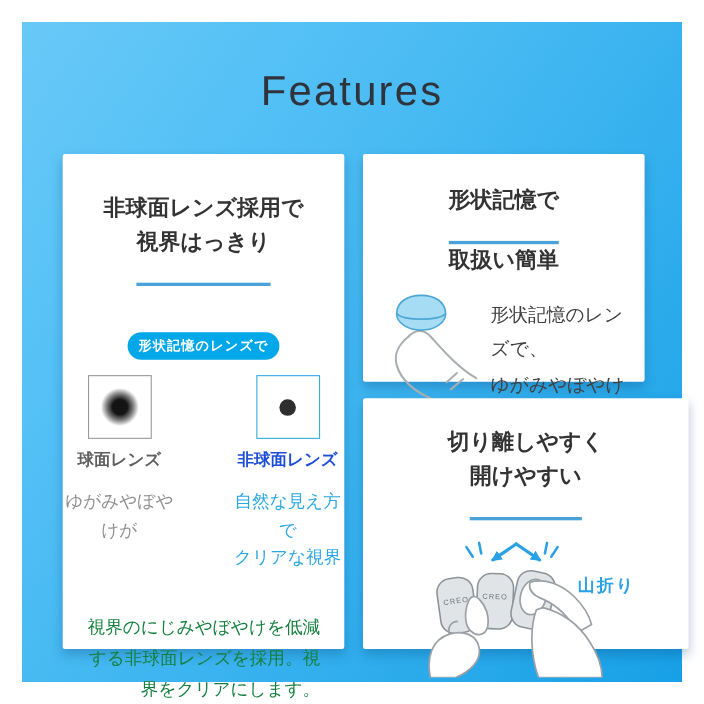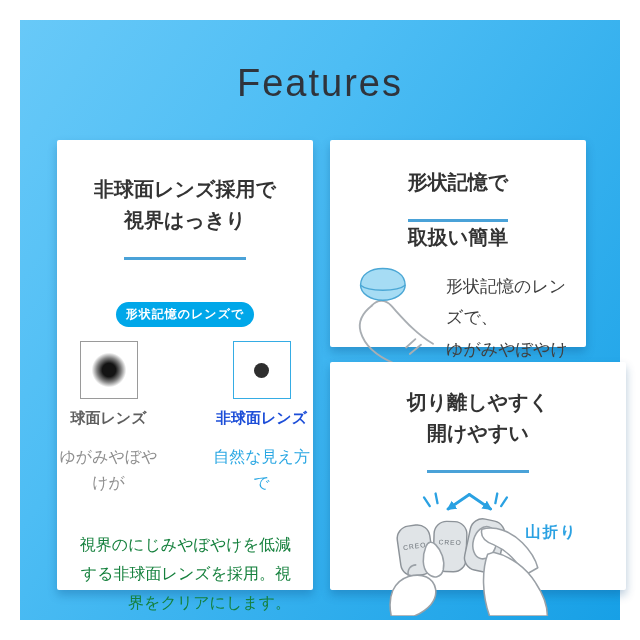--- a/index.html
+++ b/index.html
@@ -100,20 +100,21 @@
           <span style="display:block">ゆがみやぼやけが</span>
         </div>
       </div>
       <div class="compare-col">
         <div class="sample-box blue">
           <div class="sharp-dot"></div>
         </div>
         <div class="compare-label blue-t">非球面レンズ</div>
         <div class="compare-desc blue-t">
           <span style="display:block">自然な見え方で</span>
+          <span style="display:block">クリアな視界</span>
         </div>
       </div>
     </div>
 
     <p class="lens-body">視界のにじみやぼやけを低減する非球面レンズを採用。視界をクリアにします。</p>
   </section>
 
   <section class="card card-memory">
     <h2 class="card-heading">
       <span class="hl"><span class="ul">形状記憶で</span></span>

